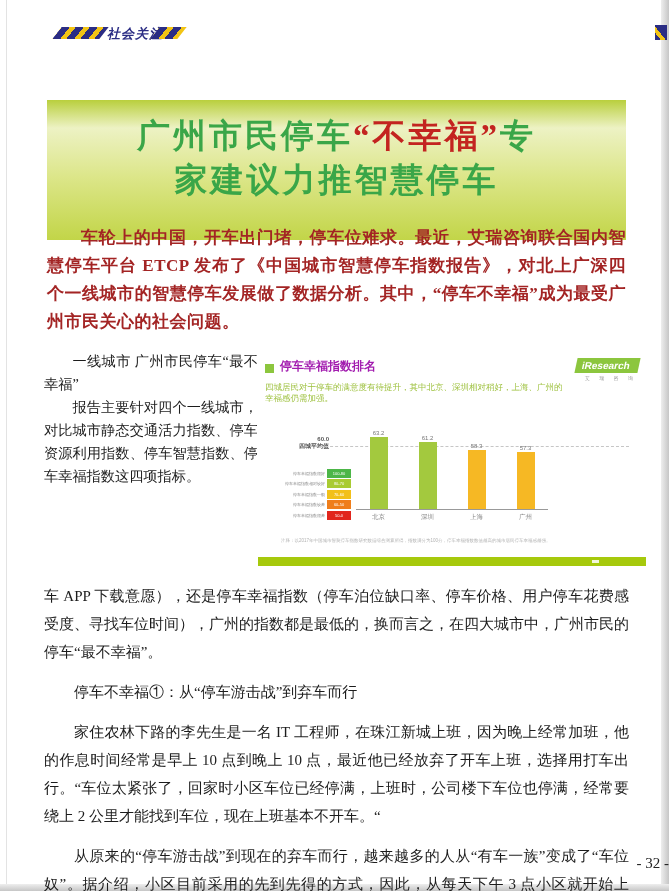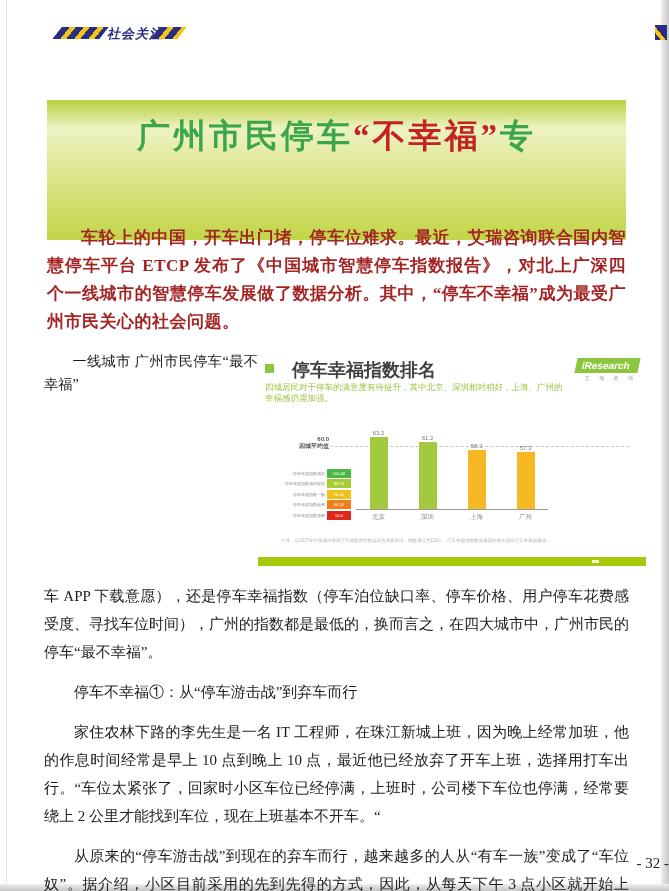--- a/index.html
+++ b/index.html
@@ -32,21 +32,21 @@
 
   
   .left-col { position:absolute; left:44px; top:350px; width:214px; font-size:14.2px; line-height:23px;
     color:#1c1c1c; text-align:justify; }
   .left-col p { text-indent:2em; }
 
   
   .chart-box { position:absolute; left:257px; top:352px; width:400px; height:218px; background:#fff;
     font-family:"Liberation Sans","DejaVu Sans",sans-serif; }
   .chart-bullet { position:absolute; left:8px; top:12px; width:9px; height:9px; background:#8cc63e; }
-  .chart-title { position:absolute; left:23px; top:6px; font-size:18px; font-weight:bold; color:#404040;margin-left:12px; }
+  .chart-title { position:absolute; left:23px; top:6px; font-size:12px; font-weight:bold; color:#a21caf; }
   .chart-subtitle { position:absolute; left:8px; top:30px; width:300px; font-size:8.5px; line-height:11px; color:#9ec13f; }
   .brand-flag { position:absolute; right:18px; top:6px; background:#8cc63e; color:#fff; font-weight:bold;
     font-size:10px; padding:2px 9px 2px 6px; transform:skewX(-12deg); }
   .brand-sub { position:absolute; right:20px; top:23px; font-size:5px; letter-spacing:4px; color:#9a9a9a; }
 
   .bars-row { position:absolute; left:99px; top:28px; width:192px; height:130px; display:flex;
     align-items:flex-end; justify-content:space-between; border-bottom:1px solid #999; }
   .bar-col { width:45px; height:100%; display:flex; flex-direction:column; align-items:center; justify-content:flex-end; }
   .bar-value { font-size:6px; color:#777; margin-bottom:1px; }
   .bar-rect { width:18px; }
@@ -83,26 +83,28 @@
   <div class="scan-right"></div>
   <div class="scan-bottom"></div>
 
   <div class="stripe left"></div>
   <div class="section-label">社会关注</div>
   <div class="stripe right"></div>
   <div class="corner-mark"></div>
 
   <div class="title-box">
     <div class="title-line"><span>广州市民停车</span><span class="title-red">“不幸福”</span><span>专</span></div>
+    <div class="title-line">家建议力推智慧停车</div>
   </div>
 
   <div class="lead">车轮上的中国，开车出门堵，停车位难求。最近，艾瑞咨询联合国内智慧停车平台 ETCP 发布了《中国城市智慧停车指数报告》，对北上广深四个一线城市的智慧停车发展做了数据分析。其中，“停车不幸福”成为最受广州市民关心的社会问题。</div>
 
   <div class="left-col">
     <p>一线城市 广州市民停车“最不幸福”</p>
+    <p>报告主要针对四个一线城市，对比城市静态交通活力指数、停车资源利用指数、停车智慧指数、停车幸福指数这四项指标。</p>
   </div>
 
   <div class="chart-box">
     <div class="chart-bullet"></div>
     <div class="chart-title">停车幸福指数排名</div>
     <div class="chart-subtitle">四城居民对于停车的满意度有待提升，其中北京、深圳相对稍好，上海、广州的幸福感仍需加强。</div>
     <div class="brand-flag">iResearch</div>
     <div class="brand-sub">艾 瑞 咨 询</div>
 
     <div class="avg-label">

